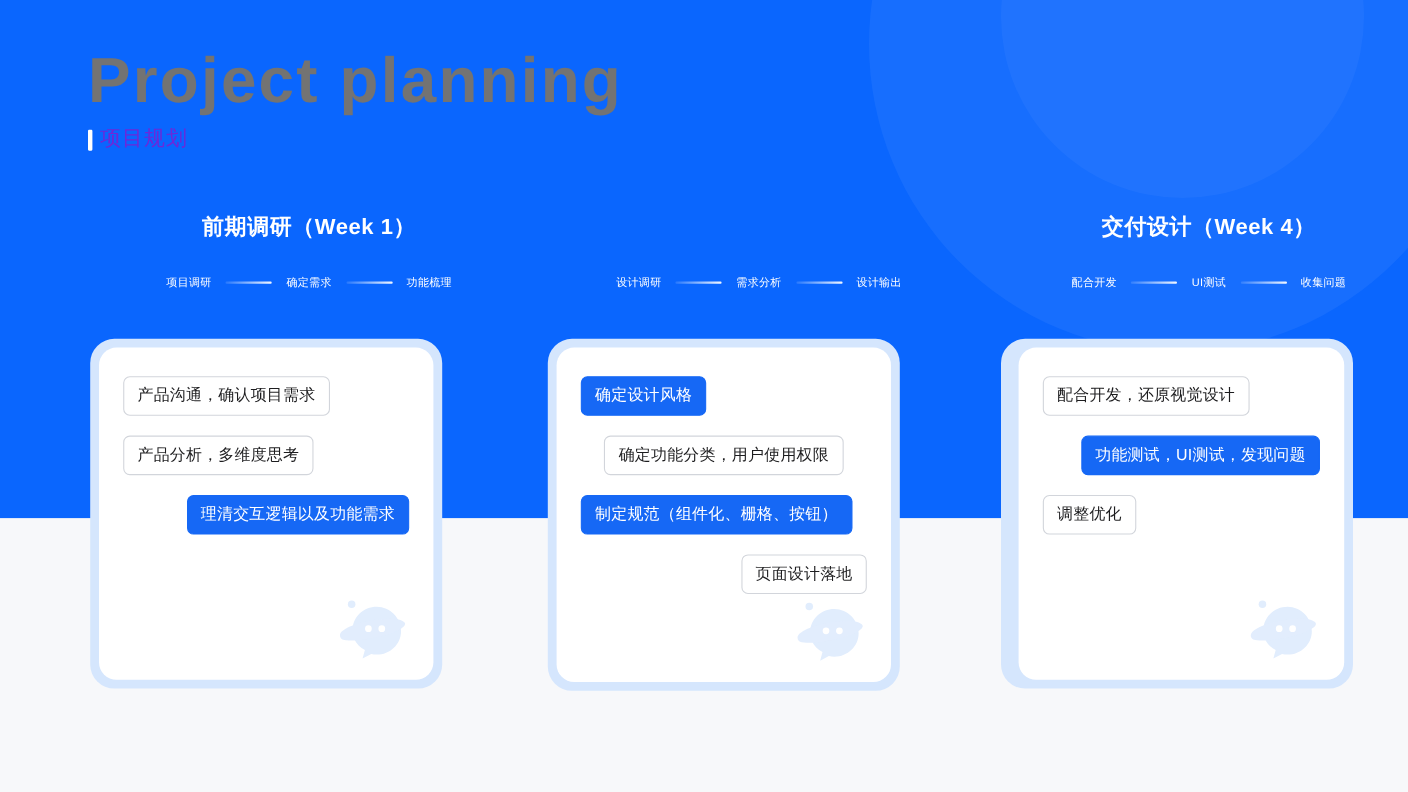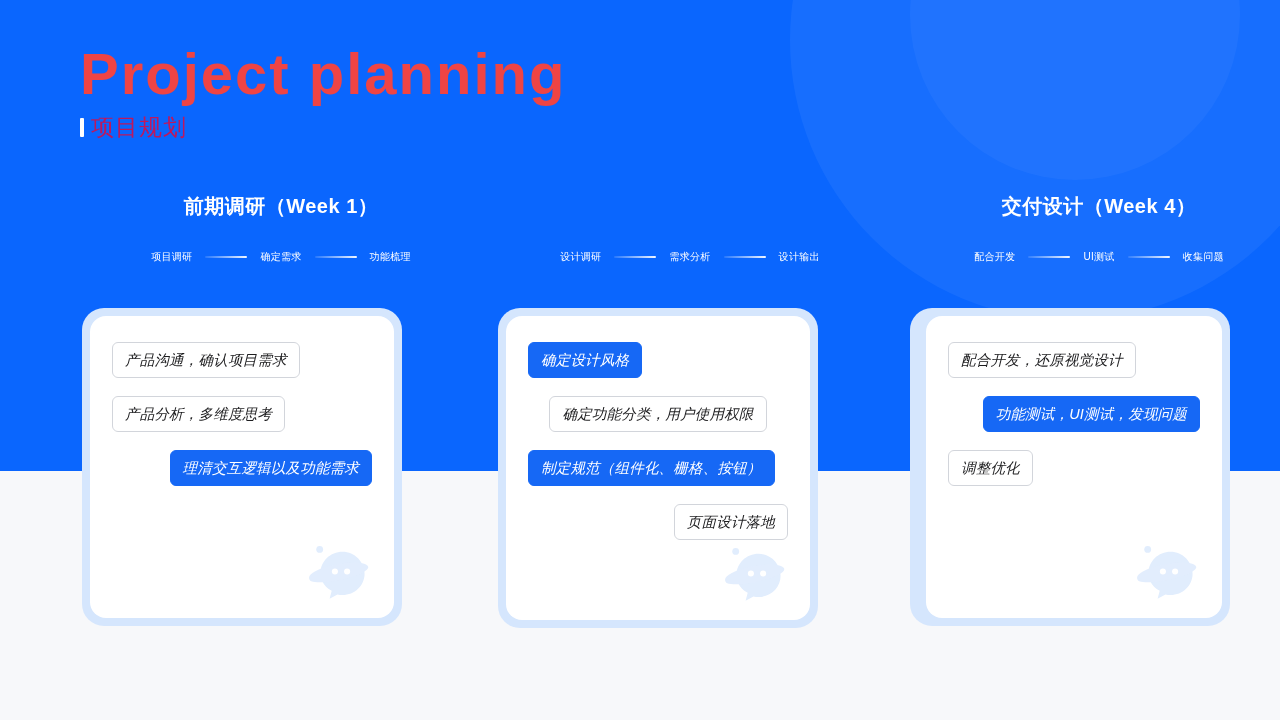--- a/index.html
+++ b/index.html
@@ -56,41 +56,41 @@
   .title-block {
     position: absolute;
     left: 80px;
     top: 42px;
     z-index: 5;
   }
   .main-title {
     font-size: 58px;
     line-height: 64px;
     font-weight: 700;
-    color: #ef4444;
+    color: #737373;
     letter-spacing: 2px;
     margin: 0;
     white-space: nowrap;
   }
   .sub-title-row {
     display: flex;
     align-items: center;
     margin-top: 10px;
   }
   .sub-bar {
     width: 4px;
     height: 19px;
     background: #ffffff;
     margin-right: 7px;
     border-radius: 1px;
   }
   .sub-title {
-    font-size: 23px;
+    font-size: 19px;
     line-height: 22px;
-    color: #be185d;
+    color: #6d28d9;
     letter-spacing: 1px;
     white-space: nowrap;
   }
 
   
   .columns {
     position: absolute;
     left: 0;
     top: 0;
     width: 1280px;
@@ -192,21 +192,20 @@
   .pill-row:last-child { margin-bottom: 0; }
 
   .pill {
     display: inline-block;
     font-size: 14.5px;
     line-height: 18px;
     padding: 8px 12px;
     border-radius: 6px;
     white-space: nowrap;
     letter-spacing: 0.2px;
-    font-style: italic;
   }
   .pill.white {
     background: #ffffff;
     border: 1px solid #d2d5db;
     color: #1d1d1f;
   }
   .pill.blue {
     background: #1668f5;
     border: 1px solid #1668f5;
     color: #ffffff;

